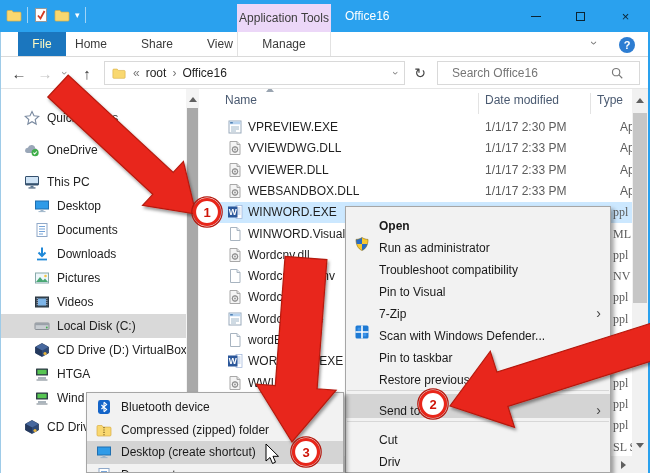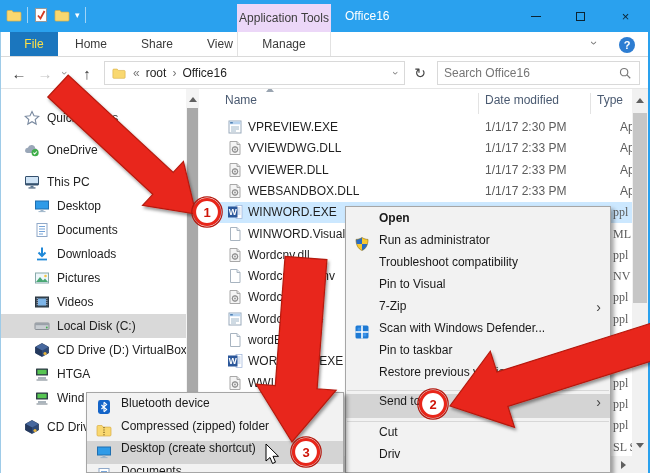--- a/index.html
+++ b/index.html
@@ -21,37 +21,37 @@
   #apptools-tab{left:237px; top:4px; width:94px; height:28px; background:var(--c-apptools); color:#3d3d3d; display:flex; align-items:center; justify-content:center; font-size:12px;}
   #win-title{left:345px; top:0; height:32px; line-height:32px; color:#fff;}
   #winbtns{right:2px; top:0; height:32px; display:flex;}
   .winbtn{width:45px; height:32px; display:flex; align-items:center; justify-content:center; color:#0b2433;}
   .glyph-min{width:10px; height:1px; background:#0b2433;}
   .glyph-max{width:9px; height:9px; border:1px solid #0b2433;}
   .glyph-close{font-size:13px;}
 
   
   #tabrow{left:0; top:32px; width:650px; height:25px; background:#fff; border-bottom:1px solid #dadada;}
-  #filetab{left:10px; top:32px; width:48px; height:24px; background:var(--c-filetab); color:#fde047; display:flex; align-items:center; justify-content:center;}
+  #filetab{left:18px; top:32px; width:48px; height:24px; background:var(--c-filetab); color:#fef9c3; display:flex; align-items:center; justify-content:center;}
   #ribbontabs{left:58px; top:32px; height:24px; display:flex;}
   .rtab{padding:0 17px; height:24px; line-height:24px; color:#3a3a3a;text-align:right;}
   #managetab{left:237px; top:32px; width:94px; height:24px; border-left:1px solid #e2e2e2; border-right:1px solid #e2e2e2; display:flex; align-items:center; justify-content:center; color:#3a3a3a;}
   #ribbon-chev{left:592px; top:36px; color:#777; font-size:12px; transform:rotate(90deg);}
   #help-btn{left:619px; top:37px; width:16px; height:16px; border-radius:50%; background:#2d7dd2; color:#fff; font-size:11px; font-weight:bold; display:flex; align-items:center; justify-content:center;}
 
   
   #addrrow{left:0; top:57px; width:650px; height:32px; background:#fff; border-bottom:1px solid #e6e6e6;}
   .navbtn{top:62px; width:22px; height:22px; display:flex; align-items:center; justify-content:center; font-size:15px; color:#3b3b3b;}
   .navbtn.disabled{color:#c5c5c5;}
   .chev-sm{font-size:11px; color:#999; transform:rotate(90deg);}
   #addressbox{left:104px; top:61px; width:301px; height:24px; border:1px solid #d9d9d9; background:#fff; display:flex; align-items:center; padding:0 6px; gap:6px;}
   .crumb-sym{color:#777;}
   #addr-chev{margin-left:auto; font-size:11px; color:#888; transform:rotate(90deg);}
   #refreshbtn{left:408px; top:61px; width:24px; height:24px; display:flex; align-items:center; justify-content:center; color:#444; font-size:14px;}
-  #searchbox{left:437px; top:61px; width:203px; height:24px; border:1px solid #d9d9d9; display:flex; align-items:center; padding:0 6px;}
+  #searchbox{left:437px; top:61px; width:203px; height:24px; border:1px solid #d9d9d9; display:flex; align-items:center; padding:0 14px;}
   #searchbox input{flex:1; border:none; outline:none; font-family:inherit; font-size:12px; color:#333; min-width:0;}
   #searchbox input::placeholder{color:#767676;}
 
   
   #sidebar{left:0; top:89px; width:186px; height:384px; background:#fff; padding-top:17px;}
   .side-item{height:24px; display:flex; align-items:center; gap:7px;}
   .side-item.lvl1{padding-left:24px;}
   .side-item.lvl2{padding-left:34px;}
   .side-item.gap{margin-top:8px;}
   .side-item.gap-sm{margin-top:5px;}
@@ -81,30 +81,30 @@
   .tri-up{width:0;height:0;border-left:4px solid transparent;border-right:4px solid transparent;border-bottom:5px solid #606060;}
   .tri-down{width:0;height:0;border-left:4px solid transparent;border-right:4px solid transparent;border-top:5px solid #606060;}
   .tri-right{width:0;height:0;border-top:4px solid transparent;border-bottom:4px solid transparent;border-left:5px solid #606060;}
   .sbtn{position:absolute; display:flex; align-items:center; justify-content:center;}
 
   #right-edge{left:648px; top:0; width:2px; height:473px; background:var(--c-titlebar);}
   #left-edge{left:0; top:32px; width:1px; height:441px; background:#9ecbe8;}
 
   
   #ctxmenu{left:345px; top:206px; width:266px; height:267px; background:#f2f2f2; border:1px solid #a6a6a6; box-shadow:3px 3px 4px rgba(0,0,0,.35); padding-top:4px; z-index:40;}
-  .mitem{height:22px; display:flex; align-items:flex-start; position:relative; padding-left:33px; color:#1a1a1a;}
+  .mitem{height:22px; display:flex; align-items:flex-end; position:relative; padding-left:33px; color:#1a1a1a;}
   .mitem .ic{position:absolute; left:8px; top:3px;}
   .mitem.hl{background:var(--c-menuhl); height:24px;}
   .mitem.bold{font-weight:bold;}
   .marrow{position:absolute; right:9px; color:#444; font-size:14px;}
   .msep{height:1px; background:#d7d7d7; margin:3px 1px;}
 
   
   #sendto{left:86px; top:392px; width:258px; height:81px; background:#f2f2f2; border:1px solid #a6a6a6; box-shadow:3px 3px 4px rgba(0,0,0,.35); padding-top:3px; z-index:45; overflow:hidden;}
-  .smitem{height:22.5px; display:flex; align-items:flex-start; position:relative; padding-left:34px; color:#1a1a1a;}
+  .smitem{height:22.5px; display:flex; align-items:center; position:relative; padding-left:34px; color:#1a1a1a;}
   .smitem .ic{position:absolute; left:9px; top:3px;}
   .smitem.hl{background:var(--c-menuhl);}
 
   #overlay{left:0; top:0; width:650px; height:473px; z-index:100; pointer-events:none;}
 </style>
 </head>
 <body>
 
 <div id="titlebar" class="abs"></div>
 <div id="qat" class="abs">

